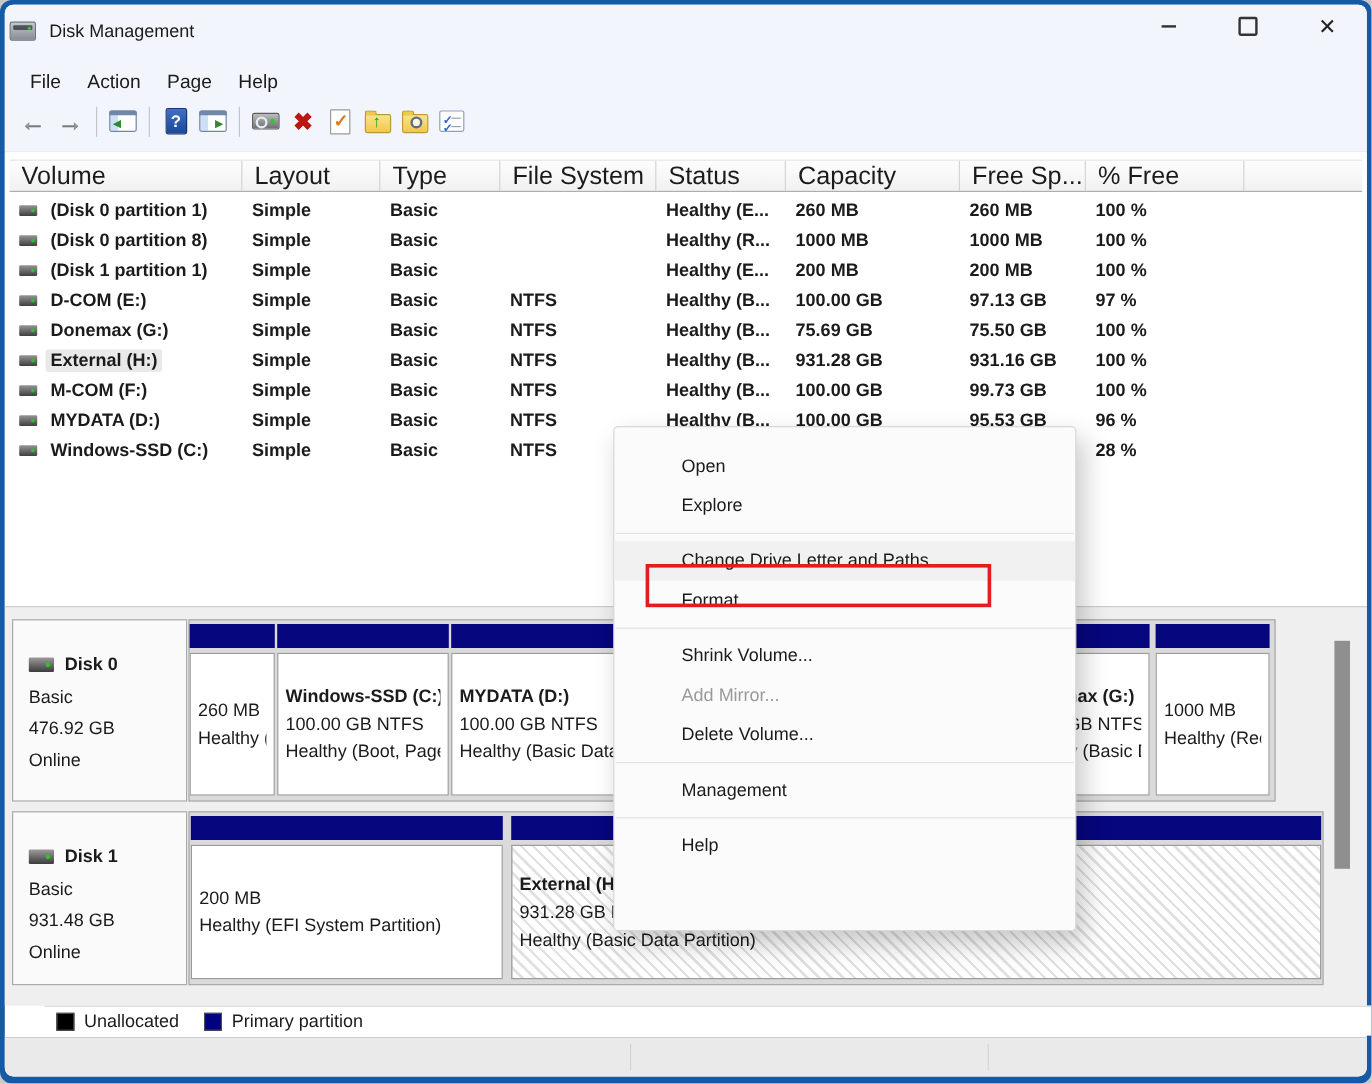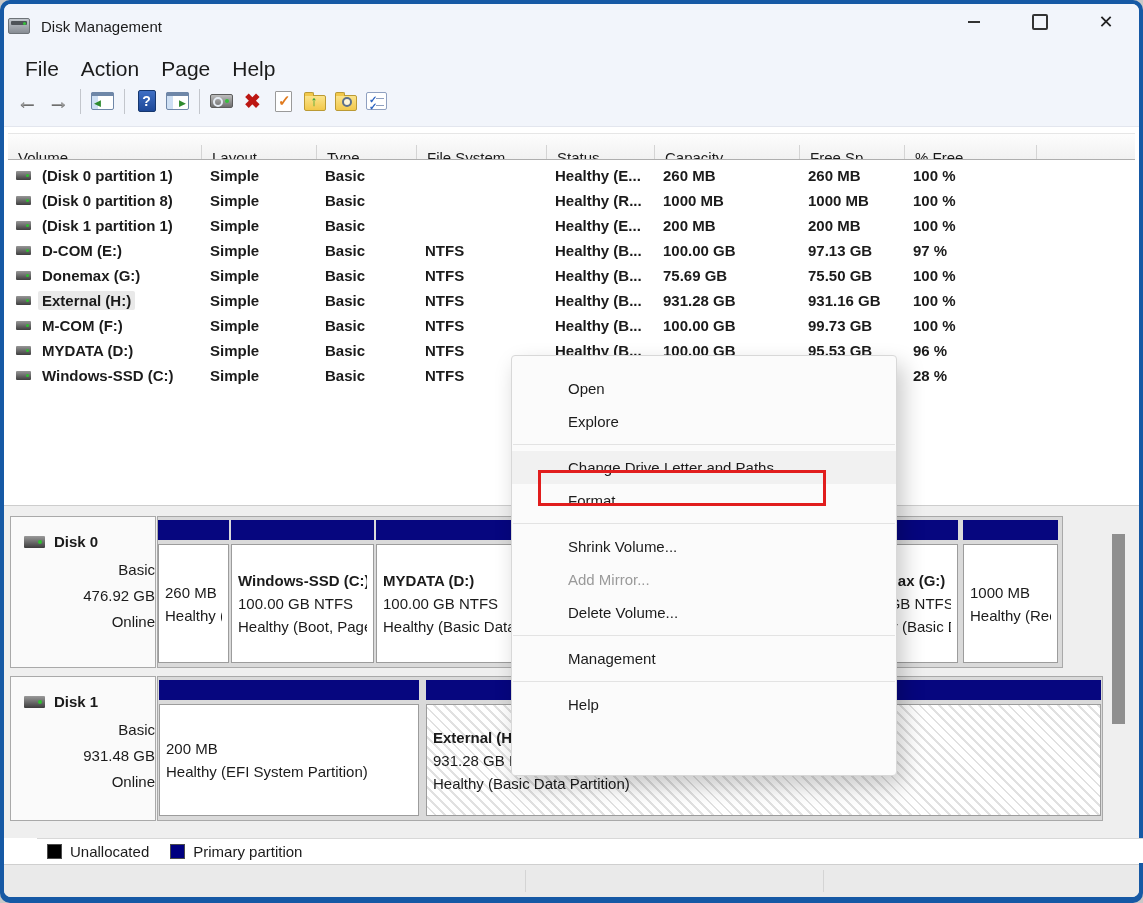--- a/index.html
+++ b/index.html
@@ -14,21 +14,21 @@
   .app-ico::before{content:"";position:absolute;left:2px;top:2px;right:2px;height:4px;background:#4e5358;border-radius:1px;}
   .app-ico::after{content:"";position:absolute;right:3px;top:3px;width:3px;height:3px;background:#35c13a;border-radius:50%;}
   .title-text{margin-left:11px;font-size:15px;}
   .win-controls{position:absolute;right:18px;top:6px;display:flex;gap:28px;}
   .wc{width:38px;height:32px;display:flex;align-items:center;justify-content:center;}
   .wc-min{width:12px;height:2px;background:#333;}
   .wc-max{width:12px;height:12px;border:2px solid #333;border-radius:2px;}
   .wc-close{font-size:18px;color:#222;line-height:1;}
 
   .menubar{position:absolute;left:14px;top:56px;height:26px;display:flex;align-items:center;}
-  .mi{padding:0 11px;font-size:21px;}
+  .mi{padding:0 11px;font-size:16px;}
 
   .toolbar{position:absolute;left:12px;top:84px;height:34px;display:flex;align-items:center;}
   .tbi{width:31px;height:28px;display:flex;align-items:center;justify-content:center;position:relative;}
   .tsep{width:1px;height:25px;background:#c3c6cc;margin:0 6px;}
   .ic{display:block;position:relative;}
   .ic-back::before,.ic-forward::before{font-size:22px;font-weight:bold;color:#9a9a9a;text-shadow:0 1px 0 #6e6e6e;}
   .ic-back::before{content:"\2190";}
   .ic-forward::before{content:"\2192";}
   .ic-show-console-tree,.ic-show-action-pane{width:21px;height:16px;border:1px solid #6f87a8;border-radius:2px;background:linear-gradient(90deg,#cfe0f4 0 6px,#fff 6px);}
   .ic-show-console-tree::before,.ic-show-action-pane::before{content:"";position:absolute;left:-1px;top:-1px;right:-1px;height:4px;background:#6f87a8;border-radius:2px 2px 0 0;}
@@ -46,34 +46,34 @@
   .ic-open-folder::before,.ic-explore-folder::before{content:"";position:absolute;left:-1px;top:-4px;width:8px;height:3px;background:#f2c84b;border:1px solid #bb9a34;border-bottom:none;border-radius:2px 2px 0 0;}
   .ic-open-folder::after{content:"\2191";position:absolute;left:6px;top:-3px;color:#1d9e2f;font-weight:bold;font-size:14px;}
   .ic-explore-folder::after{content:"";position:absolute;left:6px;top:1px;width:6px;height:6px;border:2px solid #5c6f8a;border-radius:50%;background:rgba(255,255,255,.75);}
   .ic-task-list{width:19px;height:16px;background:#fff;border:1px solid #8fa0c0;border-radius:2px;}
   .ic-task-list::before{content:"\2713";color:#2a62c0;font-size:10px;font-weight:bold;position:absolute;left:2px;top:1px;text-shadow:0 7px 0 #2a62c0;}
   .ic-task-list::after{content:"";position:absolute;right:2px;top:5px;width:8px;height:1px;background:#8fa0c0;box-shadow:0 7px 0 #8fa0c0;}
 
   
   .top-pane{position:absolute;left:4px;top:127px;width:1135px;height:378px;background:#fff;}
   .vt-header{position:absolute;left:4px;top:6px;right:4px;height:27px;display:grid;grid-template-columns:194px 115px 100px 130px 108px 145px 105px 132px 1fr;background:linear-gradient(#fdfdfd,#f1f1f1);border-top:1px solid #e6e6e6;border-bottom:1px solid #aeaeae;box-sizing:border-box;}
-  .th{padding:0 10px;line-height:25px;font-size:15px;border-right:1px solid #d4d4d4;overflow:hidden;white-space:nowrap;margin-top:11px;}
+  .th{padding:0 10px;line-height:25px;font-size:21px;border-right:1px solid #d4d4d4;overflow:hidden;white-space:nowrap;}
   .th:last-child{border-right:none;}
   .vt-body{position:absolute;left:4px;top:36px;right:4px;}
   .tr{display:grid;grid-template-columns:194px 115px 100px 130px 108px 145px 105px 132px 1fr;height:25px;align-items:center;font-size:15px;font-weight:bold;}
   .td{padding:0 8px;white-space:nowrap;overflow:hidden;}
   .vol{display:flex;align-items:center;gap:7px;}
   .disk-ico{flex:0 0 15px;width:15px;height:9px;background:linear-gradient(#969696,#3f3f3f);border-radius:1px;position:relative;}
   .disk-ico::after{content:"";position:absolute;right:2px;top:3px;width:3px;height:3px;background:#2fbf2f;border-radius:50%;}
   .vlabel{padding:1px 4px;border-radius:2px;}
   .vlabel.selbg{background:#e9e9e9;}
 
   
   .bottom-pane{position:absolute;left:4px;top:505px;width:1135px;height:333px;background:#efefef;border-top:1px solid #cdcdcd;box-sizing:border-box;}
-  .disk-info{position:absolute;left:6px;width:146px;background:#fafafa;border:1px solid #a9a9a9;box-sizing:border-box;padding:12px 0 0 13px;font-size:15px;line-height:26px;text-align:right;}
+  .disk-info{position:absolute;left:6px;width:146px;background:#fafafa;border:1px solid #a9a9a9;box-sizing:border-box;padding:24px 0 0 13px;font-size:15px;line-height:26px;}
   .di-name{display:flex;align-items:center;gap:9px;font-weight:bold;margin-bottom:2px;}
   .disk-ico-lg{width:21px;height:12px;background:linear-gradient(#9a9a9a,#3c3c3c);border-radius:1px;position:relative;}
   .disk-ico-lg::after{content:"";position:absolute;right:3px;top:4px;width:4px;height:4px;background:#2fbf2f;border-radius:50%;}
   .disk-strip{position:absolute;left:153px;background:#dadada;border:1px solid #a9a9a9;box-sizing:border-box;}
   .part{position:absolute;top:3px;bottom:3px;}
   .pbar{height:20px;background:#06067f;}
   .pbody{position:absolute;left:0;right:0;top:24px;bottom:1px;background:#fff;border:1px solid #9c9c9c;box-sizing:border-box;display:flex;flex-direction:column;justify-content:center;padding:0 6px;overflow:hidden;}
   .part.hatched .pbody{background:repeating-linear-gradient(45deg,#ffffff 0 5px,#e1e1e1 5px 7px);}
   .pl{font-size:15px;line-height:23px;white-space:nowrap;overflow:hidden;}
   .pname{font-weight:bold;}

